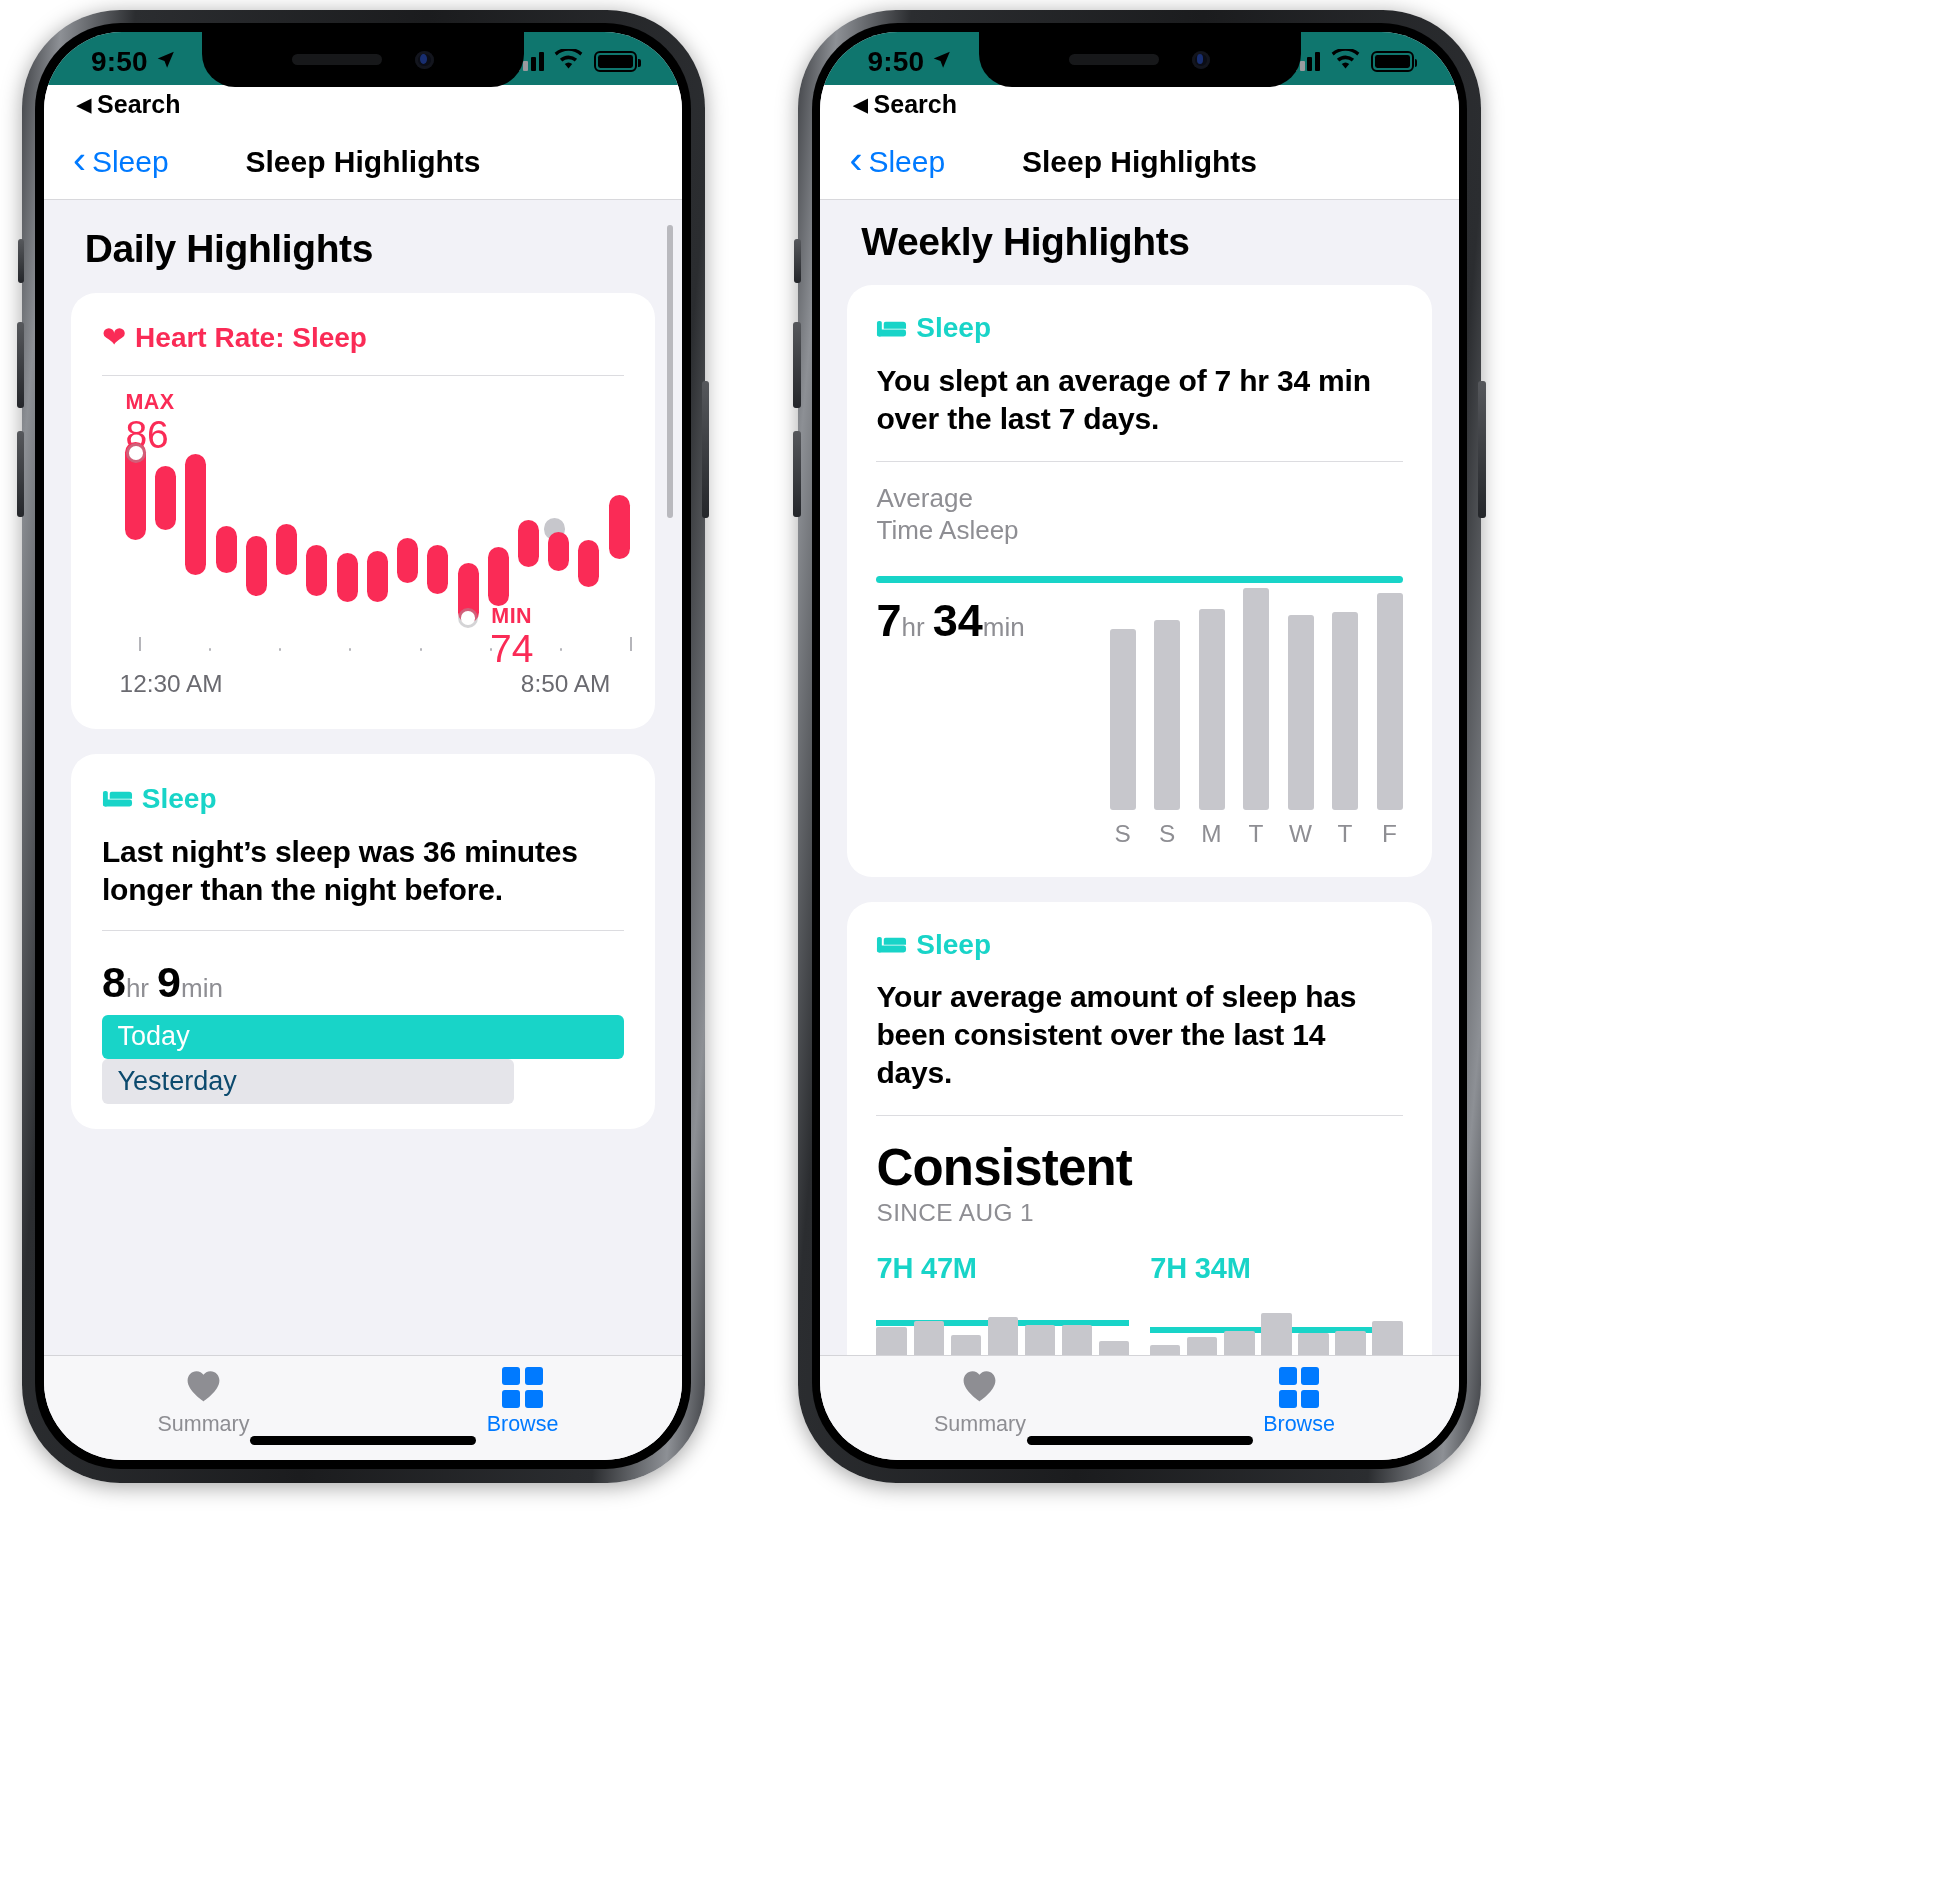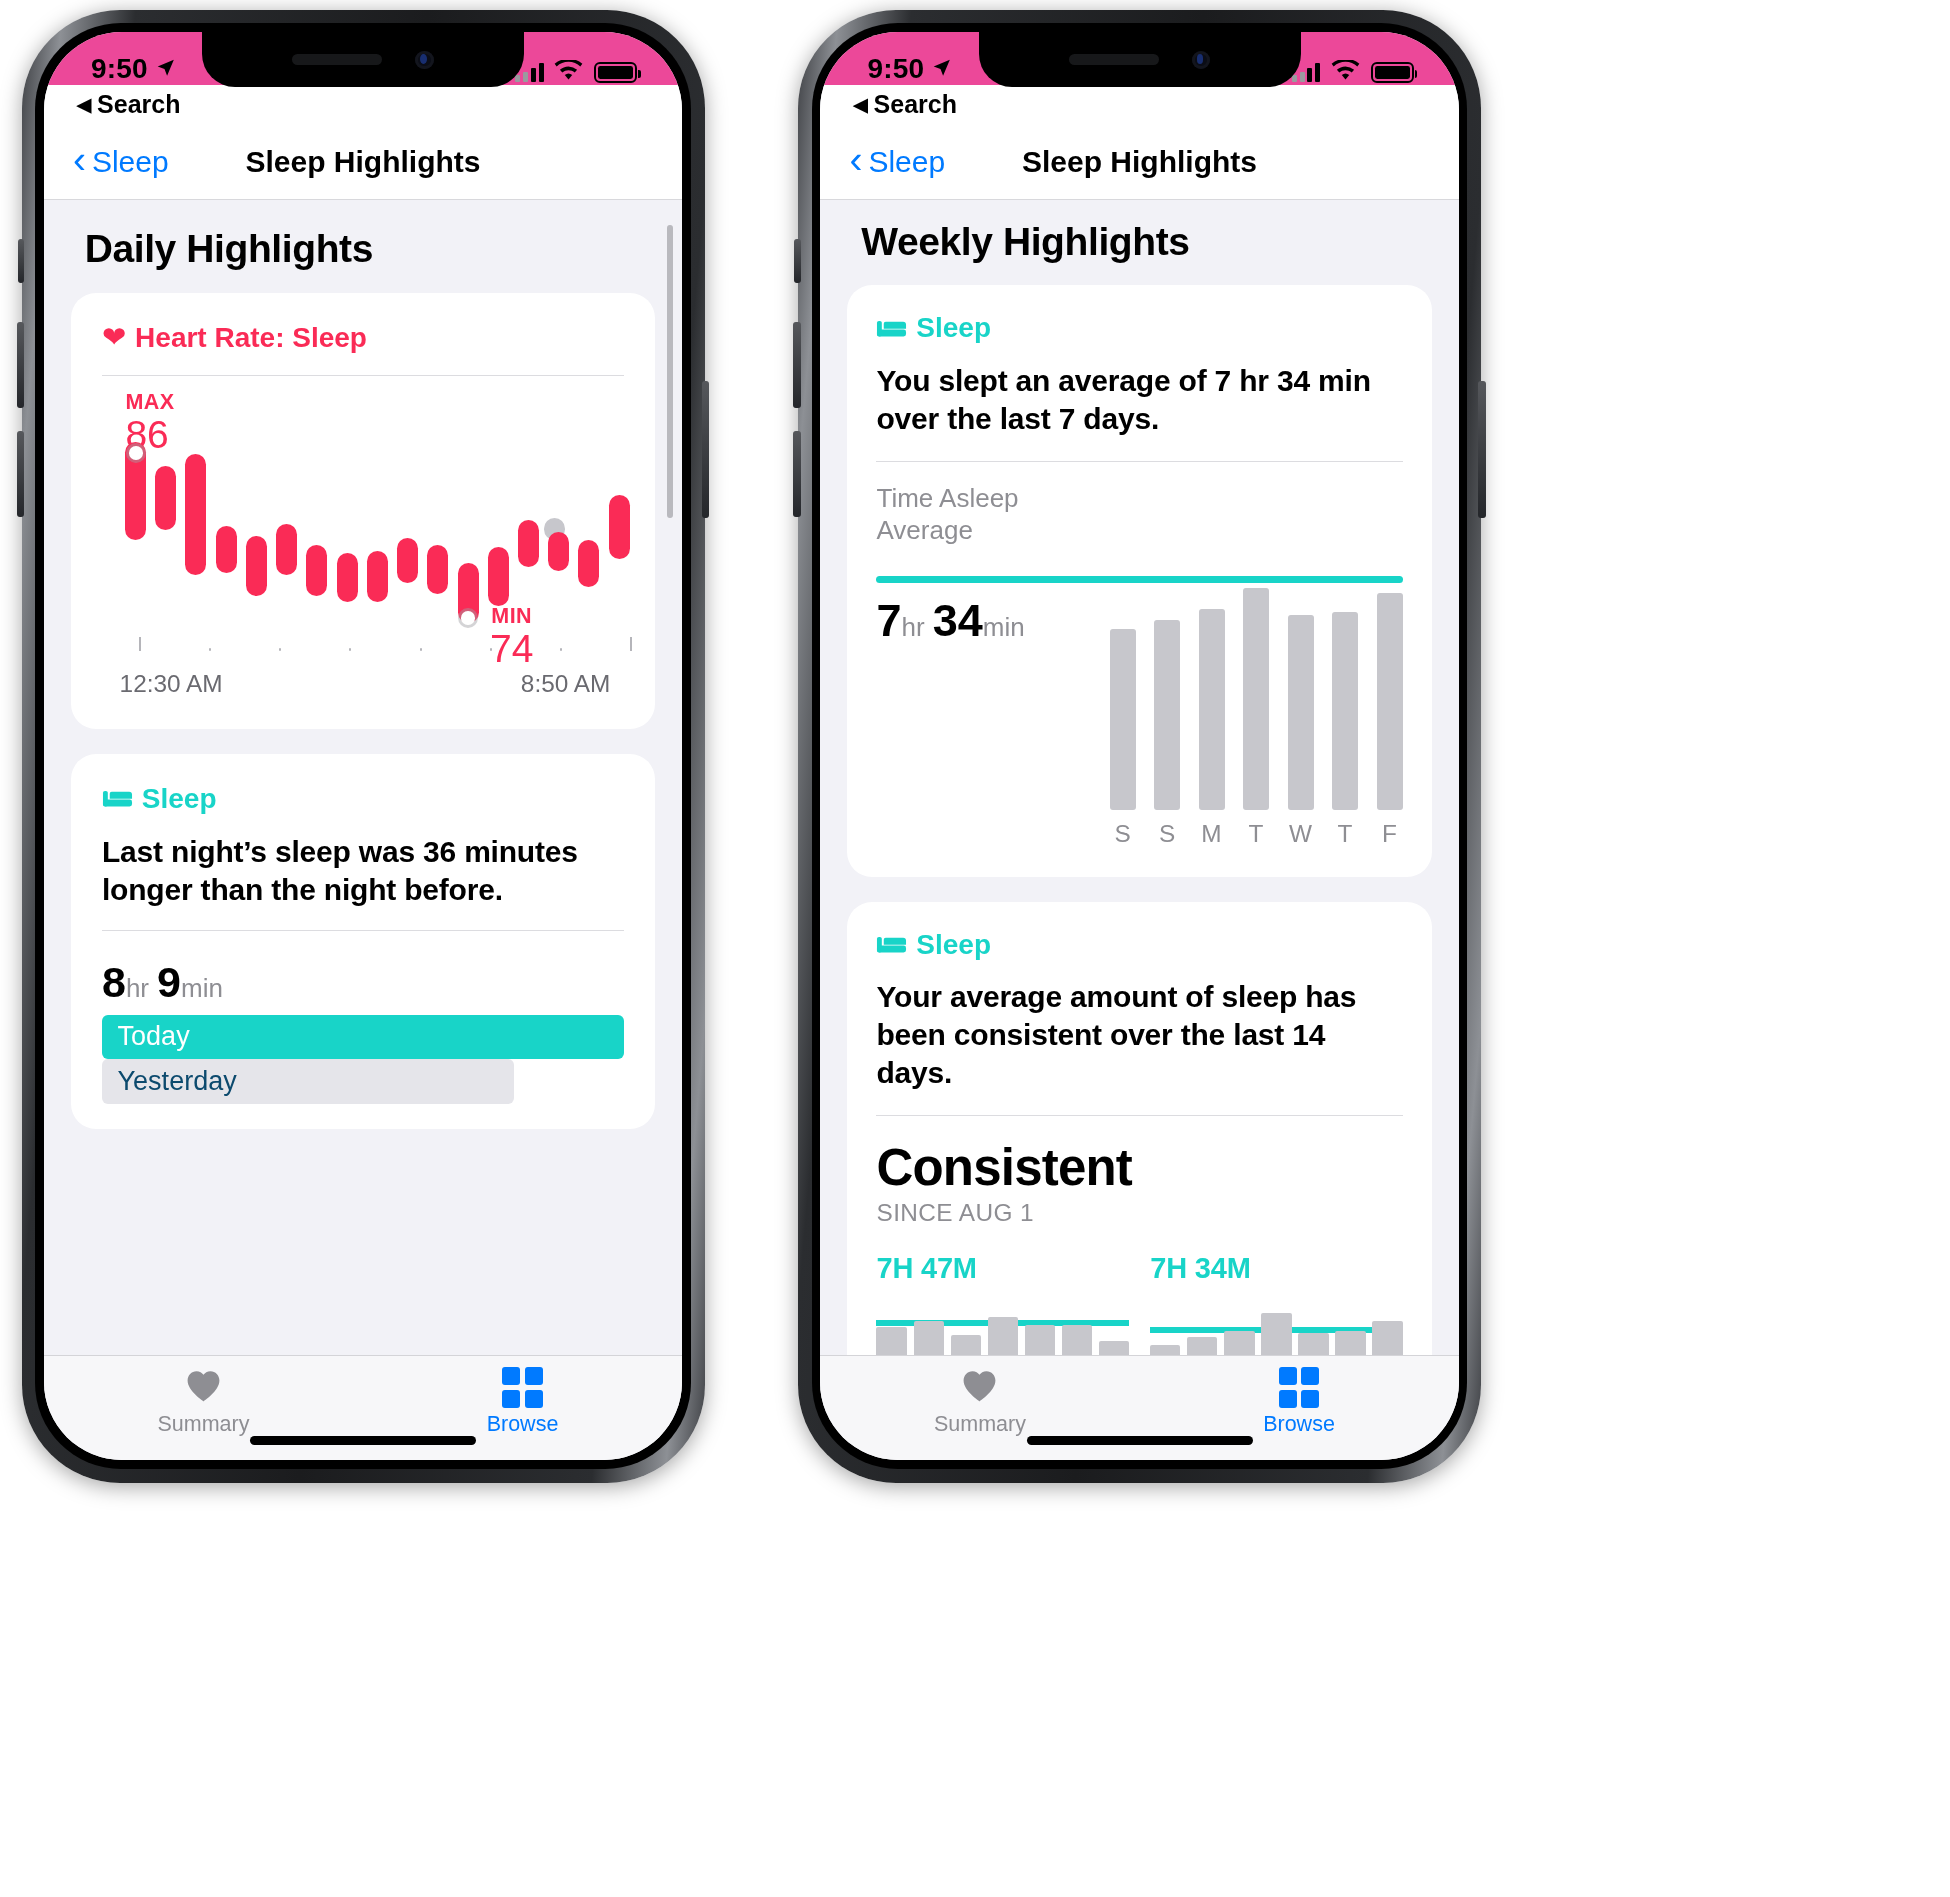--- a/index.html
+++ b/index.html
@@ -58,22 +58,22 @@
     display: flex; align-items: center; justify-content: center; gap: 33px;
   }
   .speaker { width: 90px; height: 10.7px; background: #17181a; border-radius: 5.9px; }
   .front-cam { width: 18.5px; height: 18.5px; border-radius: 50%; background: #0b0d16;
                box-shadow: inset 0 0 0 2.9px #13151d; position: relative; }
   .front-cam::after { content:""; position:absolute; left:4.9px; top:3.9px; width:6.8px; height:9.8px;
                       border-radius:50%; background:#1d3a8f; opacity:.75; }
 
   
   .statusbar {
-    position: relative; height: 53px; background: #ec4899;
-    display: flex; align-items: flex-end; justify-content: space-between;
+    position: relative; height: 53px; background: #0f766e;
+    display: flex; align-items: center; justify-content: space-between;
     padding: 5.9px 45px 0 47px; z-index: 10;
   }
   .sb-time { font-size: 28px; font-weight: bold; letter-spacing: 0.2px; display:flex; align-items:center; gap:6.8px;}
   .loc-arrow { display:inline-block; }
   .sb-right { display: flex; align-items: center; gap: 10.7px; }
   .cell-bars { display: flex; align-items: flex-end; gap: 2.9px; height: 19.5px; }
   .cell-bars i { width: 4.9px; background: #000; border-radius: 1px; display:block; }
   .cell-bars i:nth-child(1){ height: 6.8px; background:#9a9a9f;}
   .cell-bars i:nth-child(2){ height: 10.7px; background:#9a9a9f;}
   .cell-bars i:nth-child(3){ height: 14.6px; }
@@ -440,22 +440,22 @@
                     <rect x="1" y="15" width="30" height="7" rx="2.5" fill="#18d4c8"></rect>
                     <path d="M8 14V9a2 2 0 0 1 2-2h18a3 3 0 0 1 3 3v4z" fill="#18d4c8"></path>
                   </svg>
                 </span>
                 <span class="cat-label sleep">Sleep</span>
               </div>
               <div class="card-headline">You slept an average of 7 hr 34 min over the last 7 days.</div>
               <div class="wk-divider"></div>
 
               <div class="avg-caption">
+                <div>Average</div>
                 <div>Time Asleep</div>
-                <div>Average</div>
               </div>
 
               <div class="wk-chart">
                 <div class="avgline" style="top:15.6px;"></div>
                 <div class="wk-value" style="top:35px;">
                   <b>7</b><span class="u">hr</span>
                   <b>34</b><span class="u">min</span>
                 </div>
                 <div class="wbars">
                   <div class="wbar" style="height:181px;"></div>

